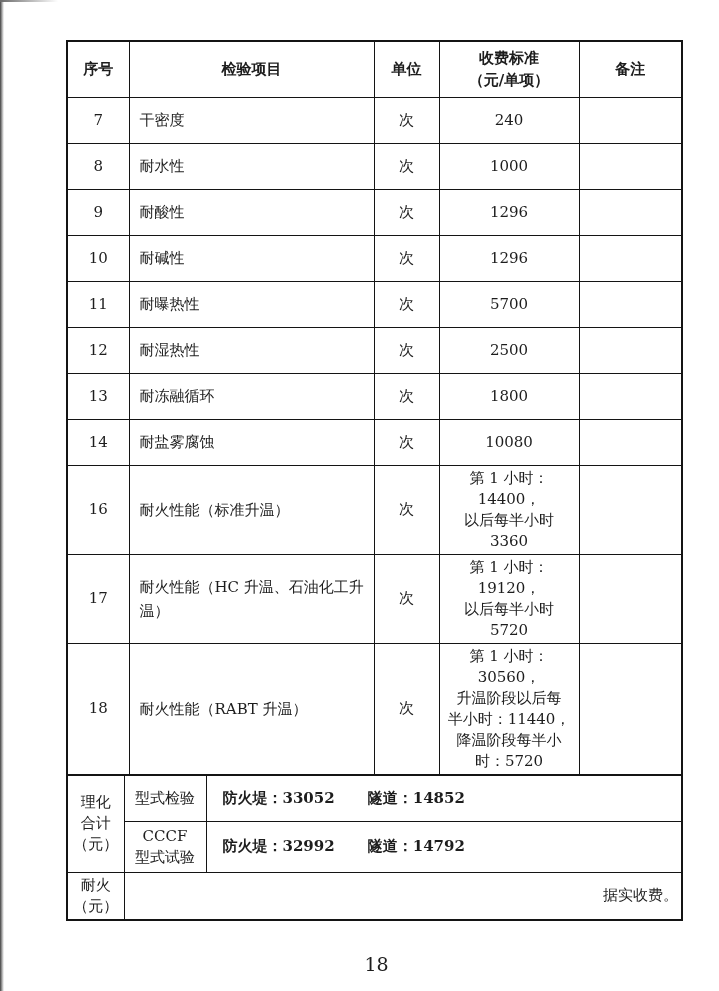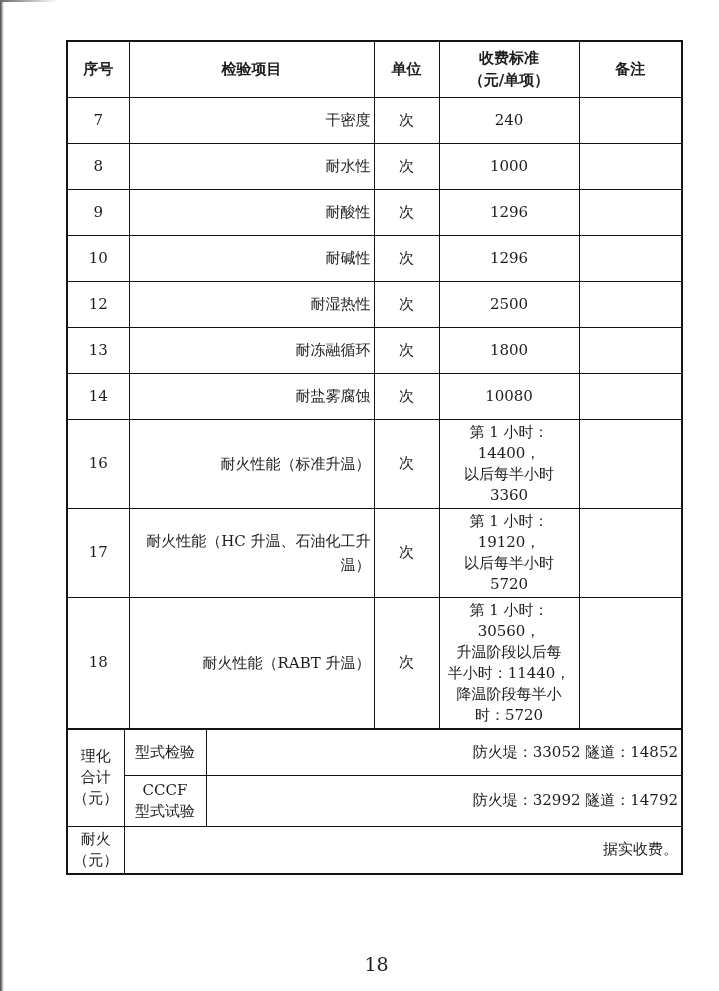--- a/index.html
+++ b/index.html
@@ -23,29 +23,29 @@
   table.main{border:2px solid #141414;}
   table.summary{border:2px solid #141414;border-top:none;margin-top:-1px;}
   td{border:1px solid #141414;text-align:center;vertical-align:middle;
     font-size:15px;line-height:21px;padding:2px 3px;overflow:hidden;}
   tr.r-head td{font-weight:bold;white-space:pre-line;line-height:22px;}
   tr.r-head{height:56px;}
   tr.r-std{height:46px;}
   tr.r16{height:71px;}
   tr.r17{height:75px;}
   tr.r18{height:103px;}
-  td.item-cell{text-align:right;padding-left:10px;white-space:pre-line;line-height:24px;}
+  td.item-cell{text-align:left;padding-left:10px;white-space:pre-line;line-height:24px;}
   td.fee-cell{white-space:pre-line;line-height:21px;}
   
   tr.s-row1{height:46px;}
   tr.s-row2{height:51px;}
   tr.s-row3{height:44px;margin-top:8px;}
   td.s-label{white-space:pre-line;line-height:21px;}
   td.s-type{white-space:pre-line;line-height:21px;}
-  td.s-content{text-align:right;padding-left:16px;}
+  td.s-content{text-align:left;padding-left:16px;font-weight:bold;}
   td.s-naihuo-val{text-align:right;padding-left:10px;}
   .dike-val{display:inline-block;min-width:140px;}
   .page-number{position:absolute;left:34px;right:0;top:953px;
     text-align:center;font-size:19px;color:#1d1d1d;}
 </style>
 </head>
 <body>
 
 <div class="page">
   <div class="edge-left"></div>
@@ -89,20 +89,27 @@
           <td class="item-cell">耐酸性</td>
           <td>次</td>
           <td class="fee-cell">1296</td>
           <td></td>
         </tr>
         <tr class="r-std">
           <td>10</td>
           <td class="item-cell">耐碱性</td>
           <td>次</td>
           <td class="fee-cell">1296</td>
+          <td></td>
+        </tr>
+        <tr class="r-std">
+          <td>11</td>
+          <td class="item-cell">耐曝热性</td>
+          <td>次</td>
+          <td class="fee-cell">5700</td>
           <td></td>
         </tr>
         <tr class="r-std">
           <td>12</td>
           <td class="item-cell">耐湿热性</td>
           <td>次</td>
           <td class="fee-cell">2500</td>
           <td></td>
         </tr>
         <tr class="r-std">

